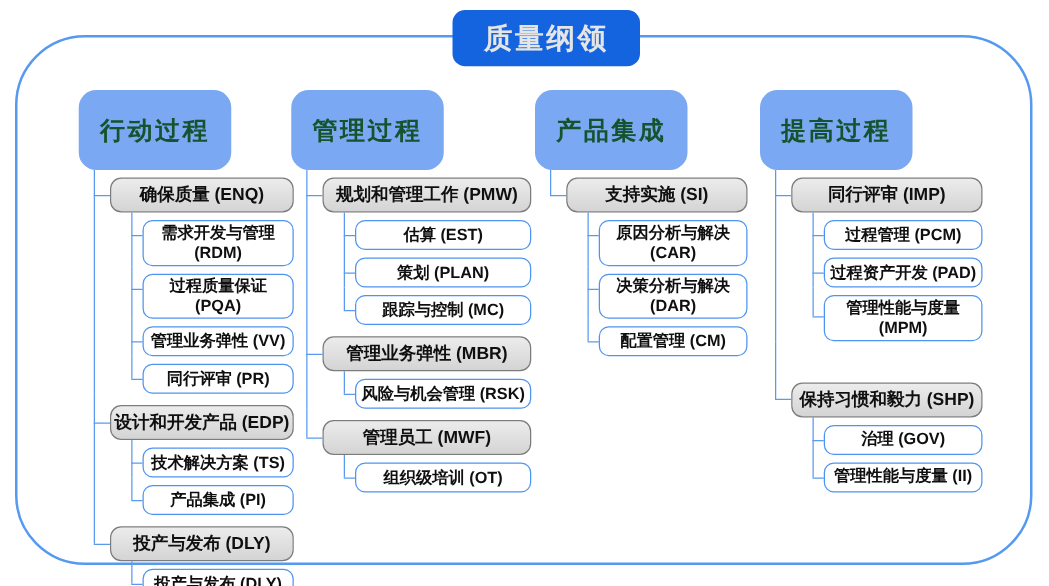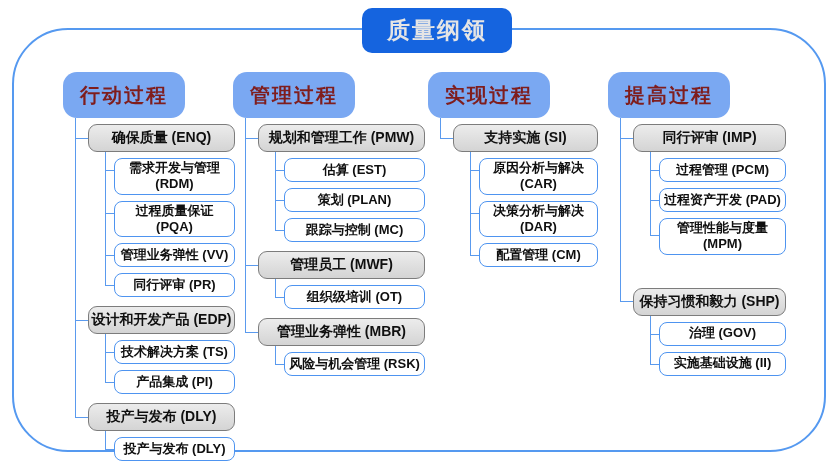--- a/index.html
+++ b/index.html
@@ -18,22 +18,22 @@
   .title{position:absolute; left:338px; top:8px; width:150px; height:45px; z-index:3;
          background:var(--title_bg); border-radius:10px; color:#e5e5e5; font-size:23px; font-weight:bold;
          letter-spacing:2px; display:flex; align-items:center; justify-content:center;margin-left:24px;}
 
   .column{position:absolute; top:72px; z-index:2;}
   .c1{left:63px;  width:172px;}
   .c2{left:233px; width:192px;}
   .c3{left:428px; width:170px;}
   .c4{left:608px; width:178px;}
 
-  .col-header{width:122px; height:46px; background:var(--header_bg); border-radius:14px;
-              color:#7f1d1d; font-size:20px; font-weight:bold; letter-spacing:2px;
+  .col-header{width:122px; height:64px; background:var(--header_bg); border-radius:14px;
+              color:#14532d; font-size:20px; font-weight:bold; letter-spacing:2px;
               display:flex; align-items:center; justify-content:center;}
 
   .groups{margin-left:12px;}
   .group{position:relative; padding-left:13px; padding-top:var(--pt,9px);}
   .groups > .group:first-child{--pt:6px;}
   .group.gap{--pt:33px;}
   .group::before{content:""; position:absolute; left:0; top:0; height:100%;
                  border-left:1.5px solid var(--line);}
   .groups > .group:last-child::before{height:calc(var(--pt,9px) + 14px);}
   .group::after{content:""; position:absolute; left:0; top:calc(var(--pt,9px) + 13.5px);
@@ -118,40 +118,40 @@
             </div>
           <div class="child">
               <div class="l3">策划 (PLAN)</div>
             </div>
           <div class="child">
               <div class="l3">跟踪与控制 (MC)</div>
             </div>
         </div>
       </div>
       <div class="group">
+        <div class="l2">管理业务弹性 (MBR)</div>
+        <div class="children">
+          <div class="child">
+              <div class="l3">风险与机会管理 (RSK)</div>
+            </div>
+        </div>
+      </div>
+      <div class="group">
         <div class="l2">管理员工 (MWF)</div>
         <div class="children">
           <div class="child">
               <div class="l3">组织级培训 (OT)</div>
             </div>
         </div>
       </div>
-      <div class="group">
-        <div class="l2">管理业务弹性 (MBR)</div>
-        <div class="children">
-          <div class="child">
-              <div class="l3">风险与机会管理 (RSK)</div>
-            </div>
-        </div>
-      </div>
     </div>
   </div>
 
   <div class="column c3">
-    <div class="col-header">实现过程</div>
+    <div class="col-header">产品集成</div>
     <div class="groups">
       <div class="group">
         <div class="l2">支持实施 (SI)</div>
         <div class="children">
           <div class="child">
               <div class="l3">原因分析与解决 (CAR)</div>
             </div>
           <div class="child">
               <div class="l3">决策分析与解决 (DAR)</div>
             </div>
@@ -180,19 +180,19 @@
             </div>
         </div>
       </div>
       <div class="group gap">
         <div class="l2">保持习惯和毅力 (SHP)</div>
         <div class="children">
           <div class="child">
               <div class="l3">治理 (GOV)</div>
             </div>
           <div class="child">
-              <div class="l3">实施基础设施 (II)</div>
+              <div class="l3">管理性能与度量 (II)</div>
             </div>
         </div>
       </div>
     </div>
   </div>
 </div>
 
 </body></html>

